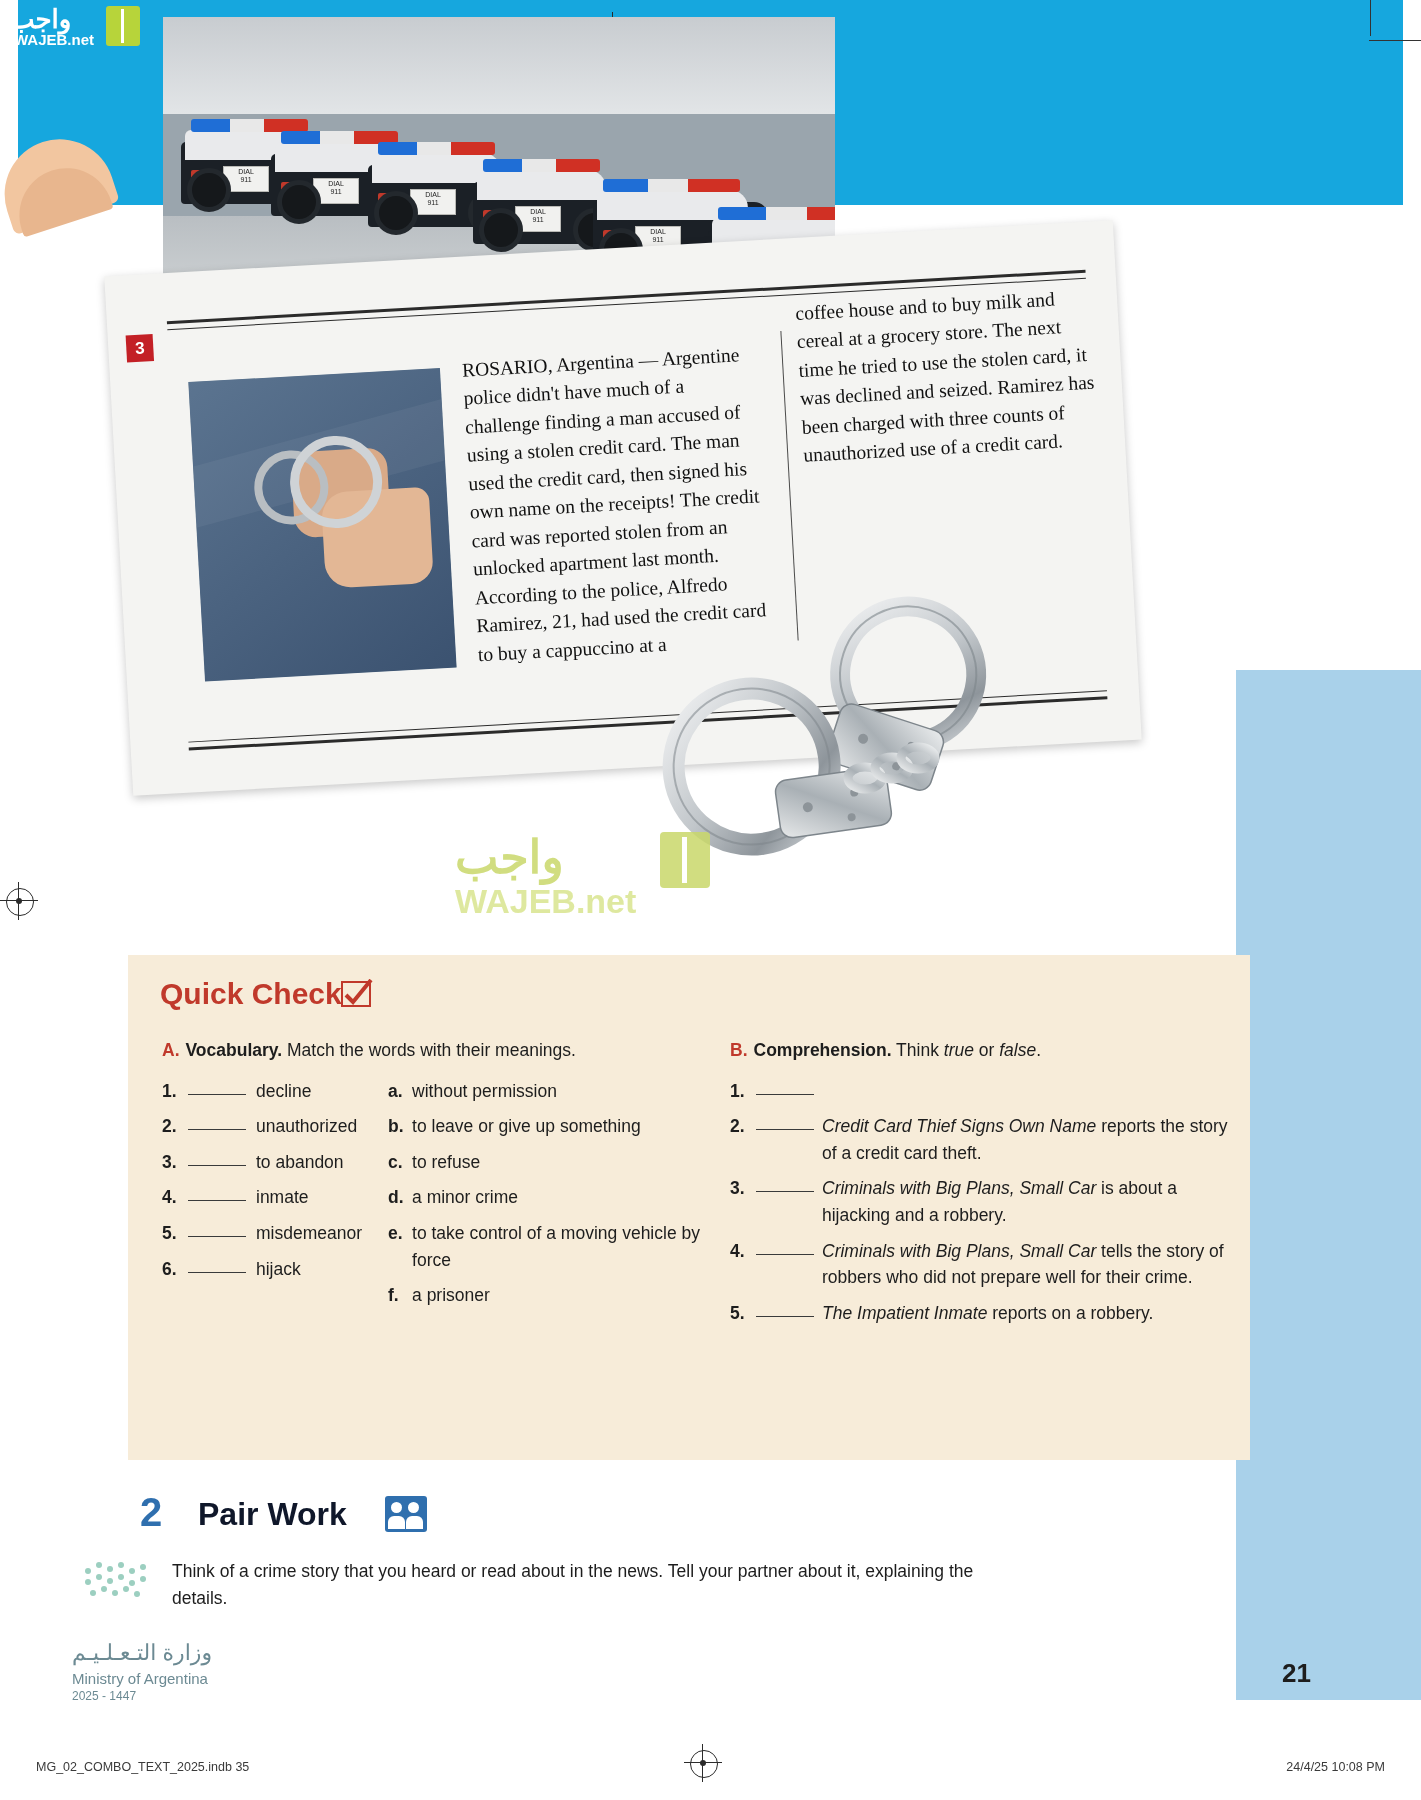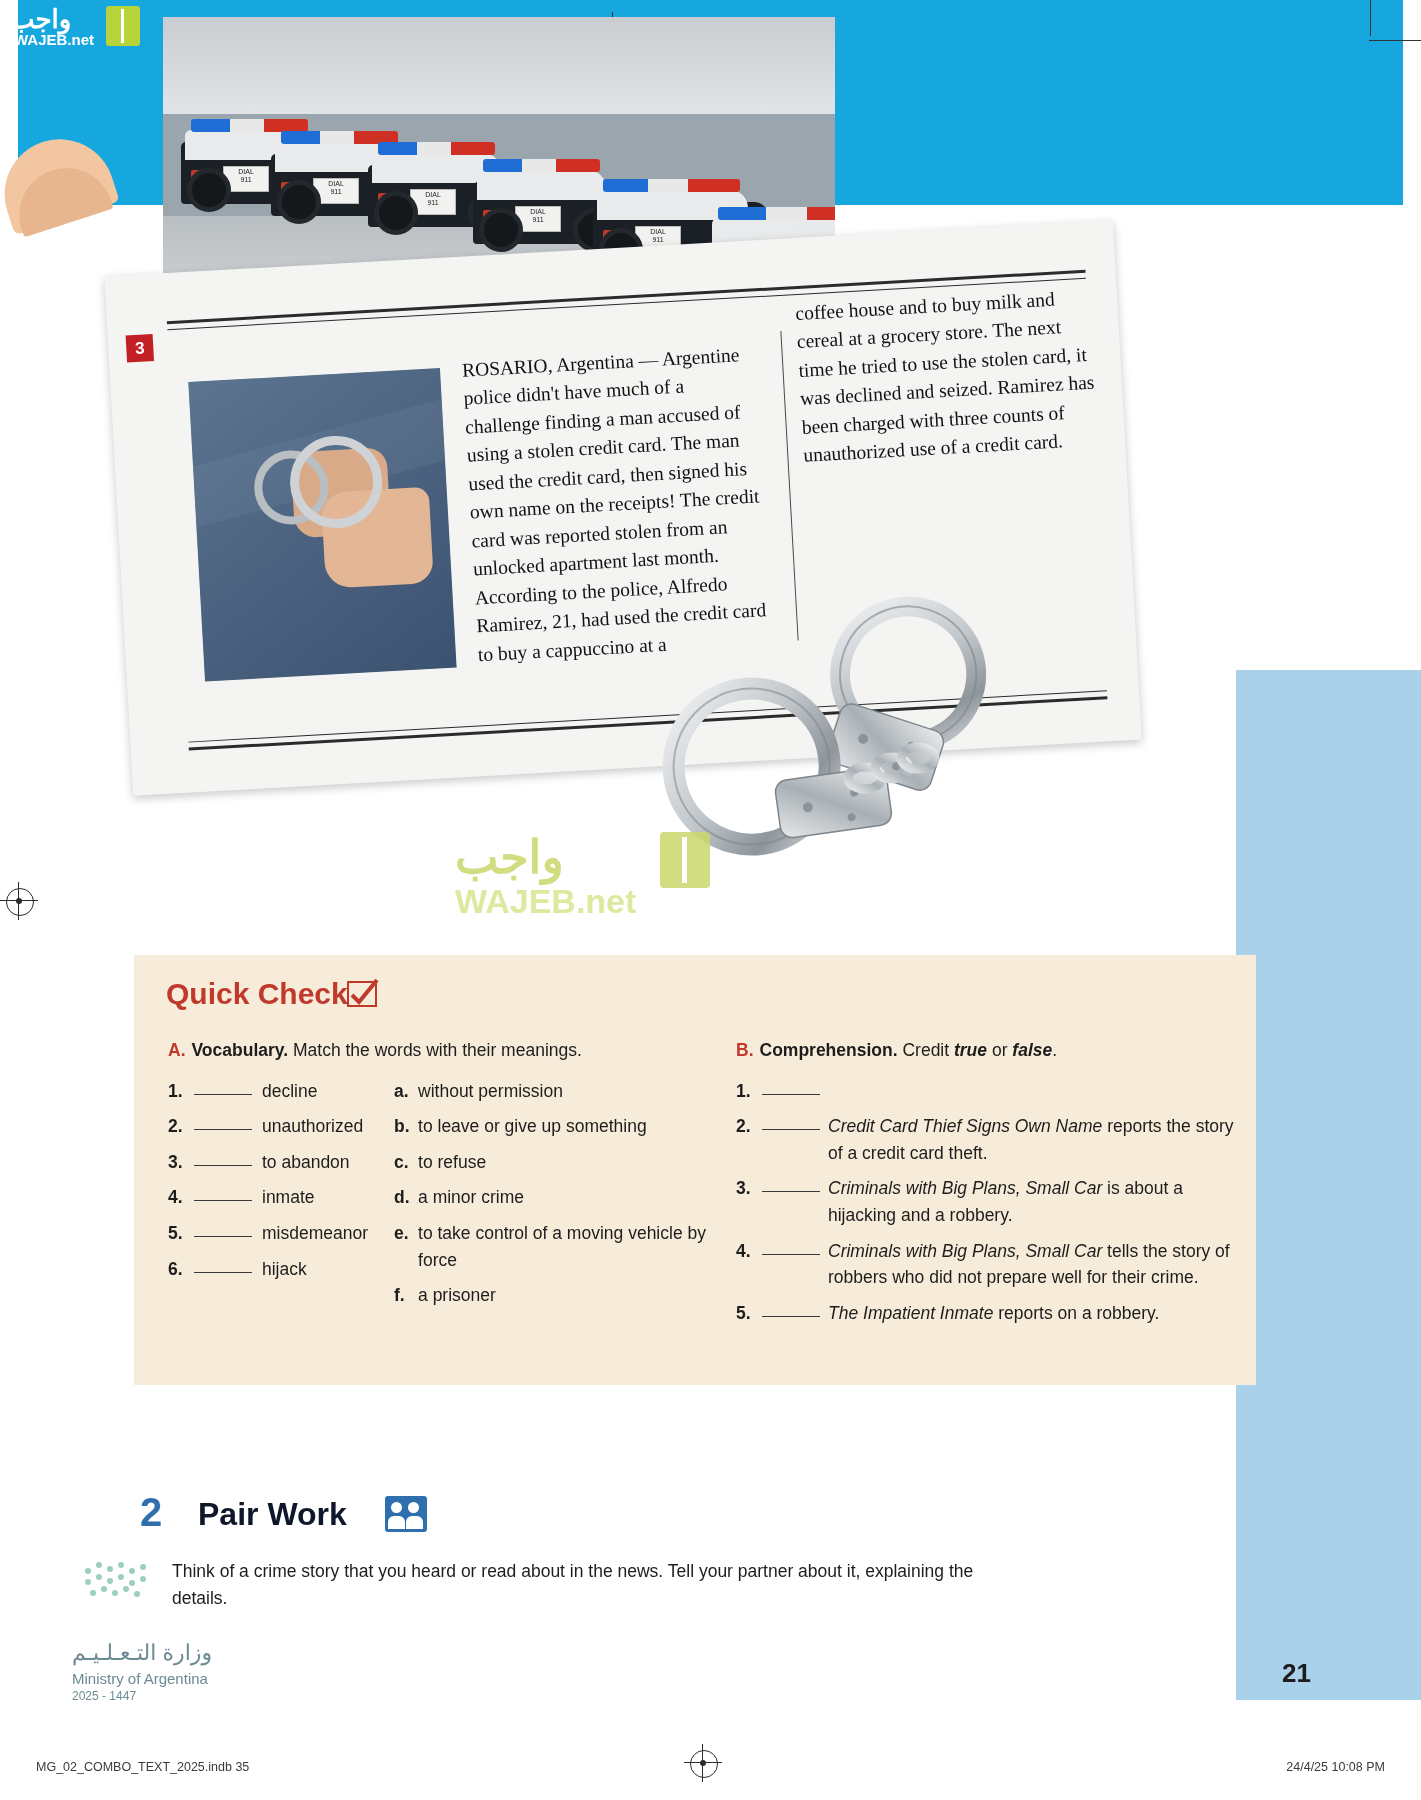--- a/index.html
+++ b/index.html
@@ -367,24 +367,24 @@
     content:"";
     position:absolute;
     left: 22px; top: 5px;
     width: 5px; height: 46px;
     background: #fff;
   }
 
   
   .quick-check {
     position: absolute;
-    left: 134px;
+    left: 128px;
     top: 955px;
     width: 1122px;
-    height: 430px;
+    height: 505px;
     background: #f7ecd9;
     z-index: 12;
   }
   .qc-title {
     position: absolute;
     left: 32px;
     top: 22px;
     font-size: 30px;
     font-weight: bold;
     color: #c0392b;
@@ -404,21 +404,21 @@
     line-height: 1.52;
   }
   .qc-colA { left: 34px; top: 82px; width: 560px; }
   .qc-colB { left: 602px; top: 82px; width: 500px; }
   .qc-head {
     font-size: 17.5px;
     margin-bottom: 14px;
   }
   .qc-head .lbl { color: #c0392b; font-weight: bold; margin-right: 6px; }
   .qc-head b { font-weight: bold; }
-  .qc-head i { font-style: italic; font-weight: bold; }
+  .qc-head i { font-style: italic; font-weight: normal; }
 
   .qc-lists { display: flex; gap: 26px; }
   .qc-list { list-style: none; margin: 0; padding: 0; }
   .qc-list li {
     display: flex;
     margin-bottom: 9px;
     align-items: flex-start;
   }
   .qc-list li .num {
     font-weight: bold;
@@ -820,21 +820,21 @@
         <li>
             <span class="num">f.</span>
             <span class="txt">a prisoner</span>
           </li>
       </ul>
     </div>
   </div>
 
   <div class="qc-col qc-colB">
     <div class="qc-head">
-      <span class="lbl">B.</span><b>Comprehension.</b><span> Credit </span><i>true</i><span> or </span><i>false</i><span>.</span>
+      <span class="lbl">B.</span><b>Comprehension.</b><span> Think </span><i>true</i><span> or </span><i>false</i><span>.</span>
     </div>
     <ul class="qc-list-b">
       <li>
         <span class="num">1.</span>
         <span class="blank"></span>
       </li>
       <li>
         <span class="num">2.</span>
         <span class="blank"></span>
         <span class="txt"><em>Credit Card Thief Signs Own Name</em><span> reports the story of a credit card theft.</span></span>

